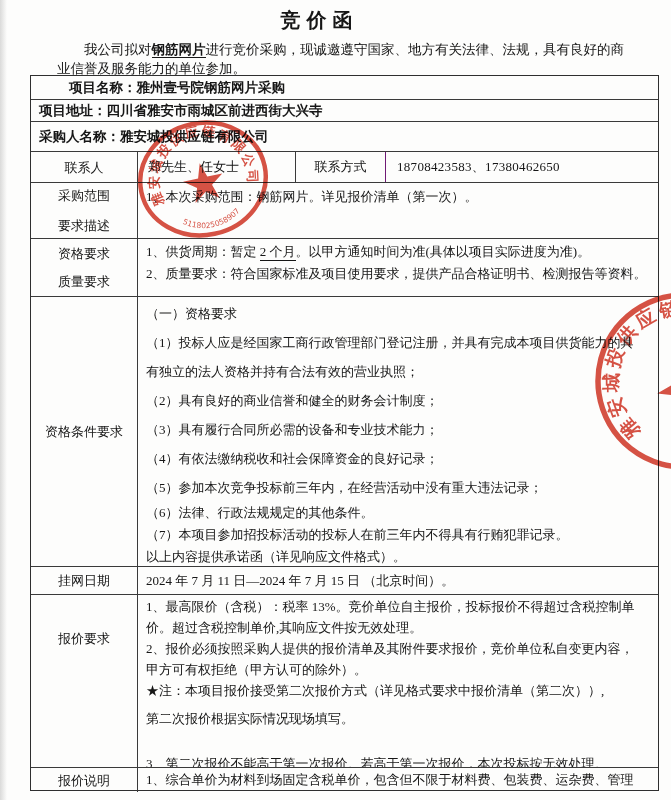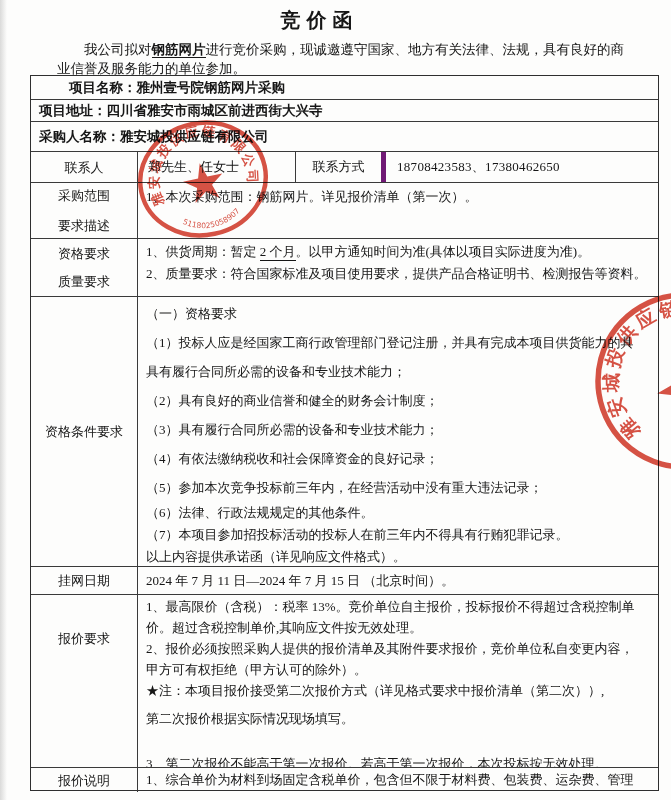--- a/index.html
+++ b/index.html
@@ -41,21 +41,21 @@
   .content{flex:1;min-width:0;overflow:hidden;padding-left:8px;padding-right:4px;}
   .line{margin:0;white-space:nowrap;}
 
   
   .h-r1{height:23px;margin-left:30px;} .h-r2{height:22px;} .h-r3{height:30px;} .h-r4{height:31px;}
   .h-r5{height:56px;} .h-r6{height:58px;} .h-r7{height:270px;} .h-r8{height:28px;}
   .h-r9{height:173px;} .h-r10{height:25px;}
 
   
   .c-val1{width:158px;flex:0 0 158px;border-right:1px solid #3a3a3a;display:flex;align-items:center;padding-left:10px;}
-  .c-lbl2{width:90px;flex:0 0 90px;border-right:5px solid #701a75;display:flex;align-items:center;justify-content:center;}
+  .c-lbl2{width:90px;flex:0 0 90px;border-right:1px solid #701a75;display:flex;align-items:center;justify-content:center;}
   .c-val2{flex:1;display:flex;align-items:center;padding-left:11px;letter-spacing:.3px;}
 
   .scope-lbl .ln, .supply-lbl .ln{line-height:30px;}
   .supply-lbl .ln{line-height:28px;}
   .scope-content{padding-top:3px;}
   .scope-content .line{line-height:21px;}
   .supply-content{padding-top:2px;}
   .supply-content .line{line-height:22px;}
 
   .qual-content{padding-top:2px;}
@@ -131,21 +131,21 @@
       </div>
     </div>
 
     <div class="tr h-r7">
       <div class="cell lbl">
         <span class="ln">资格条件要求</span>
       </div>
       <div class="cell content qual-content">
         <p class="q">（一）资格要求</p>
         <p class="q">（1）投标人应是经国家工商行政管理部门登记注册，并具有完成本项目供货能力的具</p>
-        <p class="q">具有履行合同所必需的设备和专业技术能力；</p>
+        <p class="q">有独立的法人资格并持有合法有效的营业执照；</p>
         <p class="q">（2）具有良好的商业信誉和健全的财务会计制度；</p>
         <p class="q">（3）具有履行合同所必需的设备和专业技术能力；</p>
         <p class="q">（4）有依法缴纳税收和社会保障资金的良好记录；</p>
         <p class="q">（5）参加本次竞争投标前三年内，在经营活动中没有重大违法记录；</p>
         <p class="q tight">（6）法律、行政法规规定的其他条件。</p>
         <p class="q tight">（7）本项目参加招投标活动的投标人在前三年内不得具有行贿犯罪记录。</p>
         <p class="q tight">以上内容提供承诺函（详见响应文件格式）。</p>
       </div>
     </div>
 

